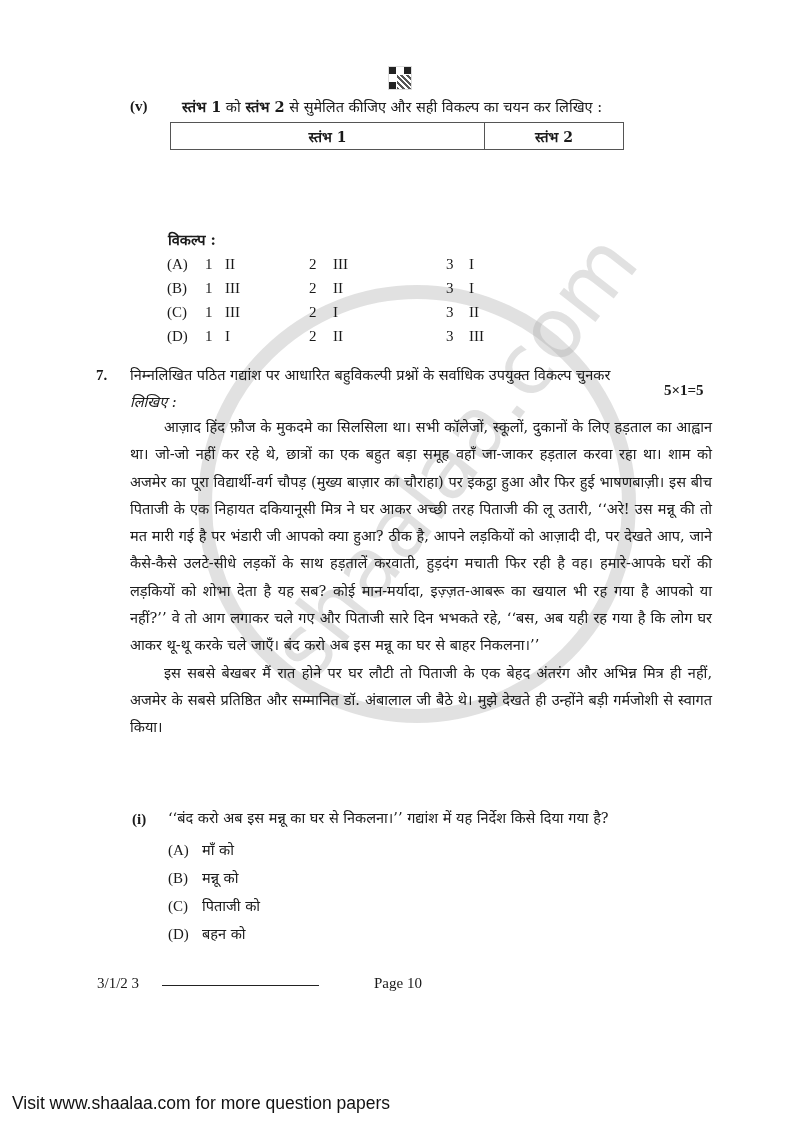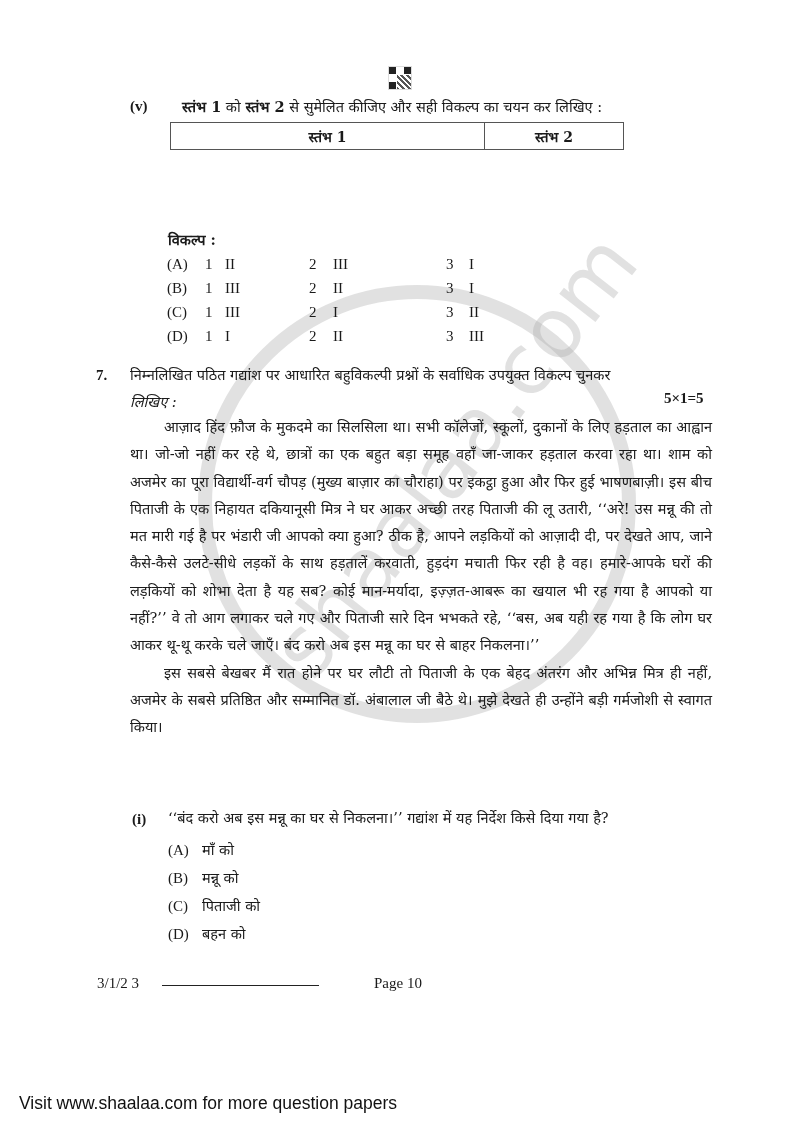--- a/index.html
+++ b/index.html
@@ -42,21 +42,21 @@
   .footer-line { position: absolute; left: 162px; top: 985px; width: 157px; height: 1px; background: #222; }
   .watermark {
     position: absolute; left: 198px; top: 285px; width: 410px; height: 410px;
     border: 14px solid rgba(170,170,170,0.35); border-radius: 50%; pointer-events: none;
   }
   .wm-text {
     position: absolute; left: 230px; top: 470px; font-family: "DejaVu Sans", sans-serif;
     font-size: 84px; color: rgba(170,170,170,0.35); transform: rotate(-52deg); transform-origin: 180px 60px;
     pointer-events: none; white-space: nowrap;
   }
-  .visit { position: absolute; left: 19px; top: 1093px; font-family: "Liberation Sans", sans-serif; font-size: 17.5px; color: #111; }
+  .visit { position: absolute; left: 12px; top: 1093px; font-family: "Liberation Sans", sans-serif; font-size: 17.5px; color: #111; }
 </style>
 </head>
 <body>
 
 <div class="watermark"></div>
 <div class="wm-text">shaalaa.com</div>
 
 <div class="abs qr"></div>
 
 <div class="abs qlabel" style="left:130px; top:98px;">(v)</div>
@@ -108,21 +108,21 @@
   <span style="left:58px">I</span>
   <span style="left:142px">2</span>
   <span style="left:166px">II</span>
   <span style="left:279px">3</span>
   <span style="left:302px">III</span>
 </div>
 
 <div class="abs qlabel" style="left:96px; top:367px;">7.</div>
 <div class="abs t15" style="left:130px; top:364px; width:582px; white-space:nowrap;">निम्नलिखित पठित गद्यांश पर आधारित बहुविकल्पी प्रश्नों के सर्वाधिक उपयुक्त विकल्प चुनकर</div>
 <div class="abs t15" style="left:130px; top:391px;font-style:italic;">लिखिए :</div>
-<div class="abs qlabel" style="left:664px; top:390px;text-align:right;">5×1=5</div>
+<div class="abs qlabel" style="left:664px; top:382px;text-align:right;">5×1=5</div>
 
 <div class="para" style="top:414px;">
   <p class="indent">आज़ाद हिंद फ़ौज के मुकदमे का सिलसिला था। सभी कॉलेजों, स्कूलों, दुकानों के लिए हड़ताल का आह्वान था। जो-जो नहीं कर रहे थे, छात्रों का एक बहुत बड़ा समूह वहाँ जा-जाकर हड़ताल करवा रहा था। शाम को अजमेर का पूरा विद्यार्थी-वर्ग चौपड़ (मुख्य बाज़ार का चौराहा) पर इकट्ठा हुआ और फिर हुई भाषणबाज़ी। इस बीच पिताजी के एक निहायत दकियानूसी मित्र ने घर आकर अच्छी तरह पिताजी की लू उतारी, ‘‘अरे! उस मन्नू की तो मत मारी गई है पर भंडारी जी आपको क्या हुआ? ठीक है, आपने लड़कियों को आज़ादी दी, पर देखते आप, जाने कैसे-कैसे उलटे-सीधे लड़कों के साथ हड़तालें करवाती, हुड़दंग मचाती फिर रही है वह। हमारे-आपके घरों की लड़कियों को शोभा देता है यह सब? कोई मान-मर्यादा, इज़्ज़त-आबरू का खयाल भी रह गया है आपको या नहीं?’’ वे तो आग लगाकर चले गए और पिताजी सारे दिन भभकते रहे, ‘‘बस, अब यही रह गया है कि लोग घर आकर थू-थू करके चले जाएँ। बंद करो अब इस मन्नू का घर से बाहर निकलना।’’</p>
   <p class="indent">इस सबसे बेखबर मैं रात होने पर घर लौटी तो पिताजी के एक बेहद अंतरंग और अभिन्न मित्र ही नहीं, अजमेर के सबसे प्रतिष्ठित और सम्मानित डॉ. अंबालाल जी बैठे थे। मुझे देखते ही उन्होंने बड़ी गर्मजोशी से स्वागत किया।</p>
 </div>
 
 <div class="abs qlabel" style="left:132px; top:811px;">(i)</div>
 <div class="abs t15" style="left:168px; top:807px;">‘‘बंद करो अब इस मन्नू का घर से निकलना।’’ गद्यांश में यह निर्देश किसे दिया गया है?</div>
 
 <div class="ans" style="top:839px;">

